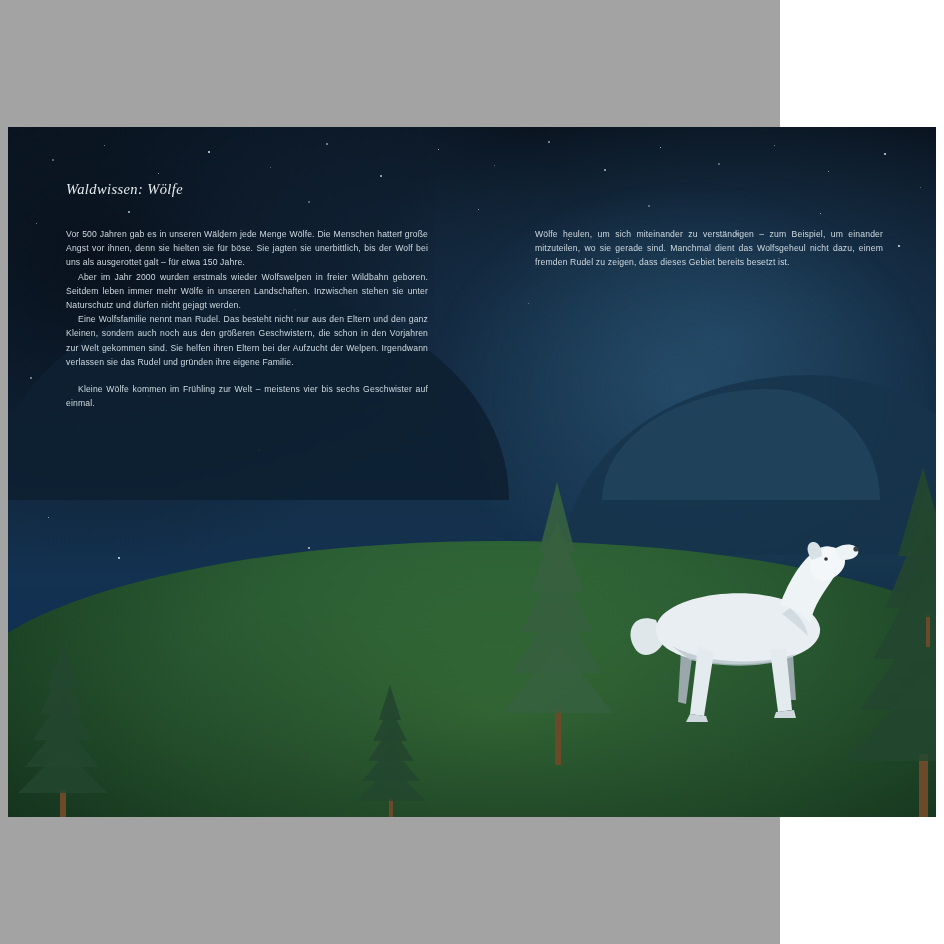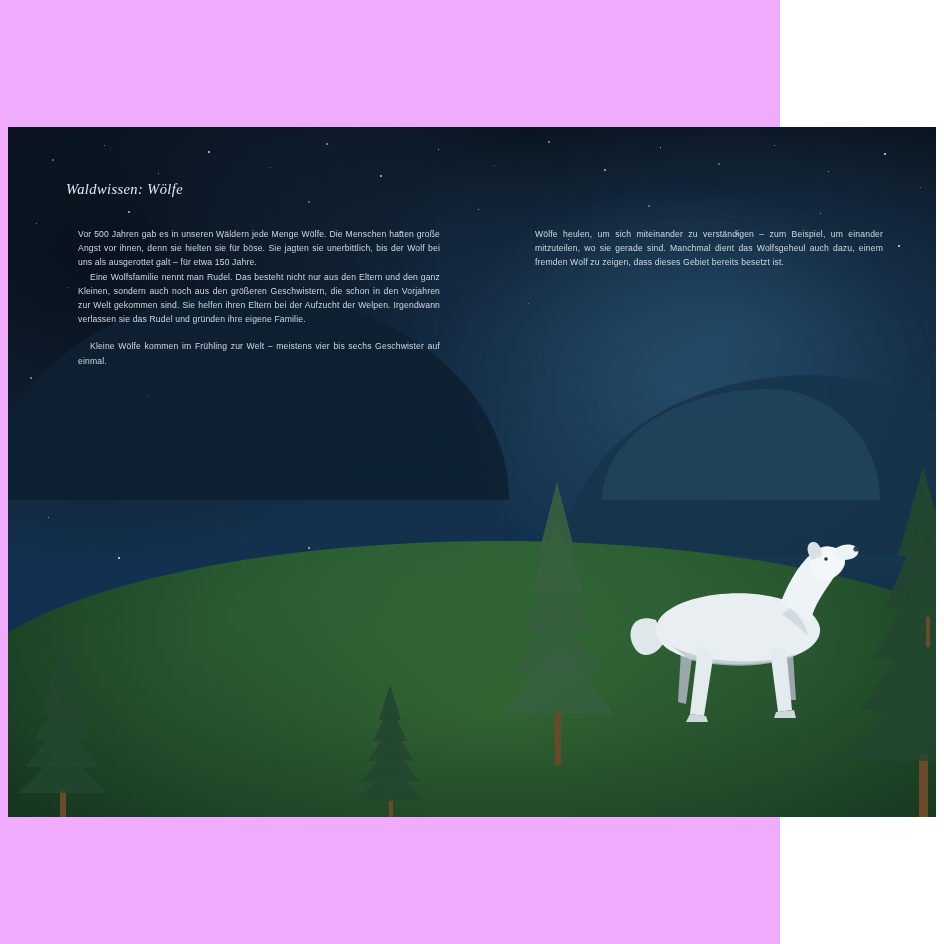--- a/index.html
+++ b/index.html
@@ -11,21 +11,21 @@
     width: 944px;
     height: 944px;
     font-family: "Liberation Sans", sans-serif;
     overflow: hidden;
   }
 
   #page {
     position: relative;
     width: 780px;
     height: 944px;
-    background: #f0abfc;
+    background: #a3a3a3;
   }
 
   
   #spread {
     position: absolute;
     left: 8px;
     top: 127px;
     width: 928px;
     height: 690px;
     overflow: hidden;
@@ -175,21 +175,21 @@
   #heading {
     position: absolute;
     left: 58px;
     top: 54px;
     color: #e6ebee;
     font-family: "Liberation Serif", serif;
     font-style: italic;
     font-size: 14.5px;
     letter-spacing: .4px;
   }
-  #col-left  { left: 58px;  top: 100px; width: 362px; margin-left: 12px; }
+  #col-left  { left: 58px;  top: 100px; width: 362px; }
   #col-right { left: 527px; top: 100px; width: 348px; }
 </style>
 </head>
 <body>
 
 <div id="page">
 
   <div id="spread">
 
     <div class="sky"></div>
@@ -329,21 +329,22 @@
         <circle cx="206" cy="17" r="1.8" fill="#2b3136"></circle>
 
         <path d="M170 66 C180 74 186 84 188 94 C180 86 170 78 162 72 Z" fill="#c9d4d9" opacity=".7"></path>
       </svg>
     </div>
 
     <div id="heading">Waldwissen: Wölfe</div>
 
     <div id="col-left" class="textblock">
         <p class="">Vor 500 Jahren gab es in unseren Wäldern jede Menge Wölfe. Die Menschen hatten große Angst vor ihnen, denn sie hielten sie für böse. Sie jagten sie unerbittlich, bis der Wolf bei uns als ausgerottet galt – für etwa 150 Jahre.</p>
+        <p class="indent ">Aber im Jahr 2000 wurden erstmals wieder Wolfswelpen in freier Wildbahn geboren. Seitdem leben immer mehr Wölfe in unseren Landschaften. Inzwischen stehen sie unter Naturschutz und dürfen nicht gejagt werden.</p>
         <p class="indent ">Eine Wolfsfamilie nennt man Rudel. Das besteht nicht nur aus den Eltern und den ganz Kleinen, sondern auch noch aus den größeren Geschwistern, die schon in den Vorjahren zur Welt gekommen sind. Sie helfen ihren Eltern bei der Aufzucht der Welpen. Irgendwann verlassen sie das Rudel und gründen ihre eigene Familie.</p>
         <p class="indent gap">Kleine Wölfe kommen im Frühling zur Welt – meistens vier bis sechs Geschwister auf einmal.</p>
       </div>
     <div id="col-right" class="textblock">
-        <p class="">Wölfe heulen, um sich miteinander zu verständigen – zum Beispiel, um einander mitzuteilen, wo sie gerade sind. Manchmal dient das Wolfsgeheul auch dazu, einem fremden Wolf zu zeigen, dass dieses Gebiet bereits besetzt ist.</p>
+        <p class="">Wölfe heulen, um sich miteinander zu verständigen – zum Beispiel, um einander mitzuteilen, wo sie gerade sind. Manchmal dient das Wolfsgeheul nicht dazu, einem fremden Rudel zu zeigen, dass dieses Gebiet bereits besetzt ist.</p>
       </div>
 
   </div>
 </div>
 
 </body></html>

